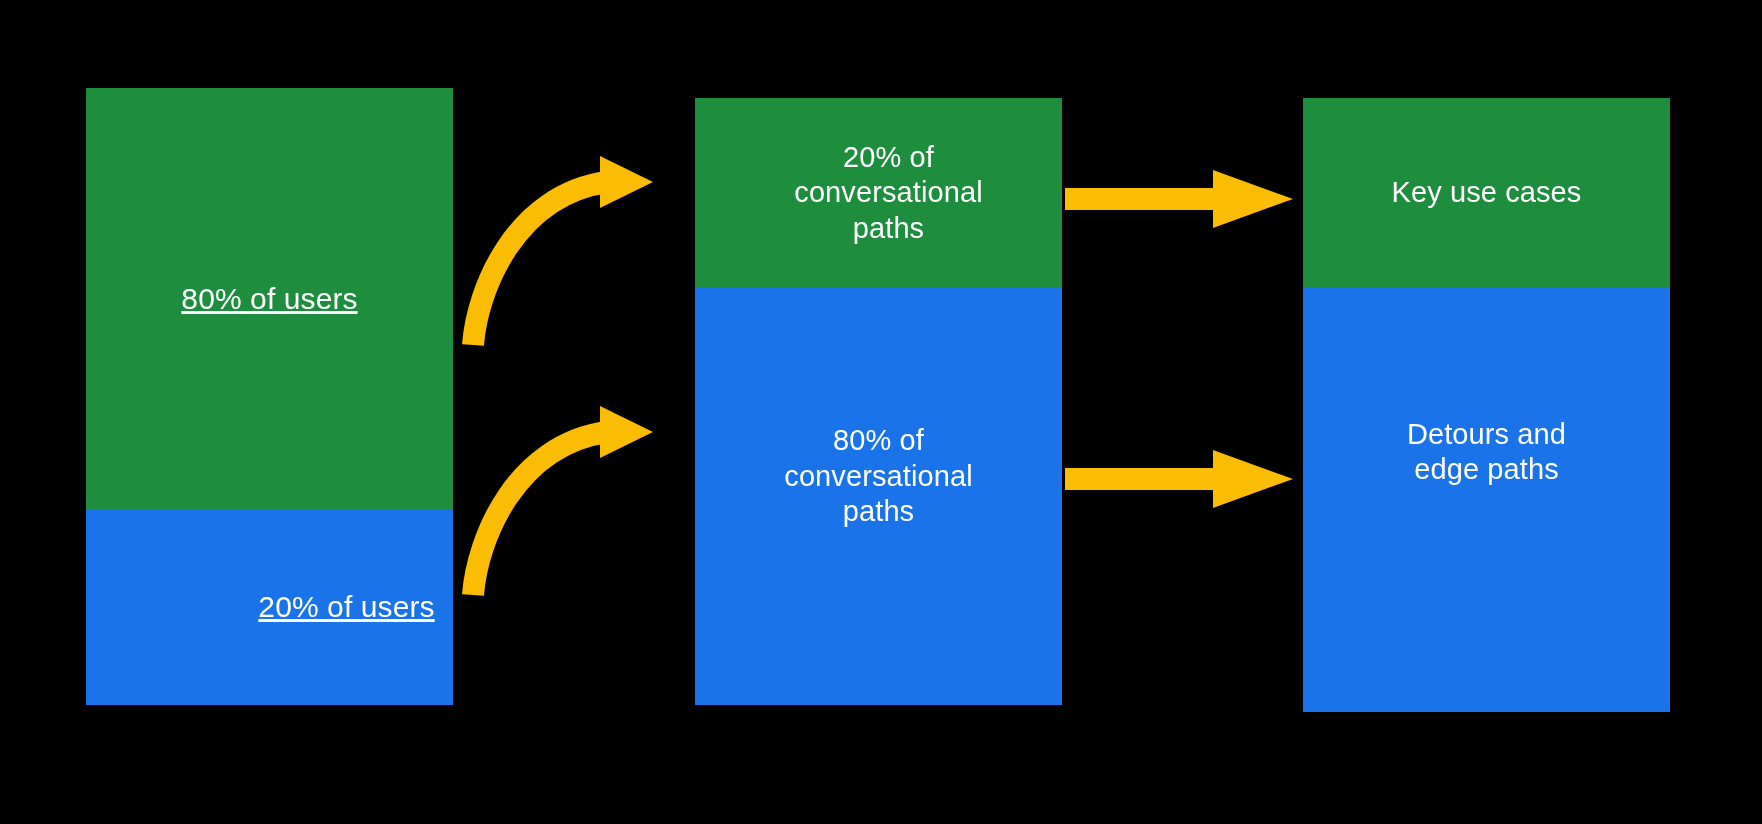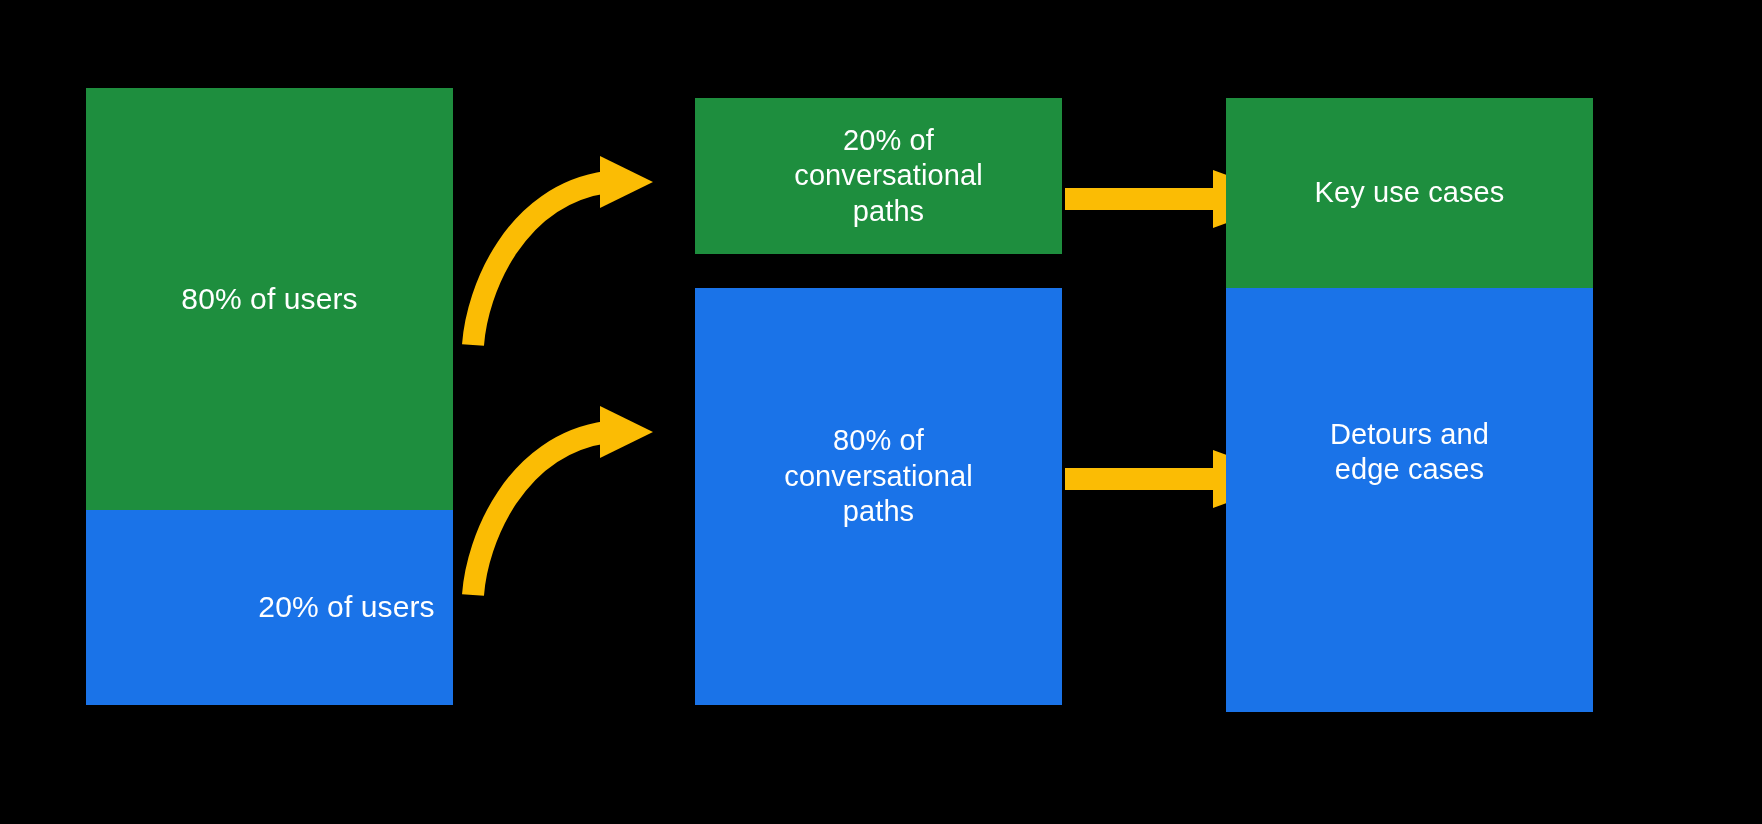--- a/index.html
+++ b/index.html
@@ -43,30 +43,30 @@
   .seg-label {
     display: block;
     width: 90%;
     white-space: pre-line;
   }
 
   
   #column-users { left: 86px; top: 88px; width: 367px; height: 617px; }
   #column-users .seg-top    { top: 0;     height: 422px; }
   #column-users .seg-bottom { top: 422px; height: 195px; text-align: right; }
-  #column-users .seg-label  { font-size: 30px; font-weight: 500; }
+  #column-users .seg-label  { font-size: 30px; font-weight: 500; text-decoration: underline; }
 
   
   #column-paths { left: 695px; top: 98px; width: 367px; height: 607px; }
-  #column-paths .seg-top    { top: 0;     height: 156px; padding-left: 20px; }
+  #column-paths .seg-top    { top: 0;     height: 190px; padding-left: 20px; }
   #column-paths .seg-bottom { top: 190px; height: 417px; }
   #column-paths .seg-label  { font-size: 29px; font-weight: 500; }
 
   
-  #column-outcomes { left: 1226px; top: 98px; width: 367px; height: 474px; }
+  #column-outcomes { left: 1303px; top: 98px; width: 367px; height: 474px; }
   #column-outcomes .seg-top    { top: 0;     height: 190px; }
   #column-outcomes .seg-bottom { top: 190px; height: 424px; }
   #column-outcomes .seg-label  { font-size: 29px; font-weight: 500; }
 
   
   #column-paths .seg-bottom .seg-label   { transform: translateY(-20px); text-align: center; }
   #column-outcomes .seg-bottom .seg-label{ transform: translateY(-48px); }
 
   
   .arrow-svg {
@@ -123,17 +123,17 @@
   <svg class="arrow-svg" id="arrow-straight-bottom" viewBox="0 0 230 62">
     <polygon points="0,20 148,20 148,2 228,31 148,60 148,42 0,42" fill="#FBBC04"></polygon>
   </svg>
 
   <div class="column" id="column-outcomes">
     <div class="segment green seg-top">
       <span class="seg-label">Key use cases</span>
     </div>
     <div class="segment blue seg-bottom">
       <span class="seg-label">Detours and
-edge cases</span>
+edge paths</span>
     </div>
   </div>
 
 </div>
 
 </body></html>

